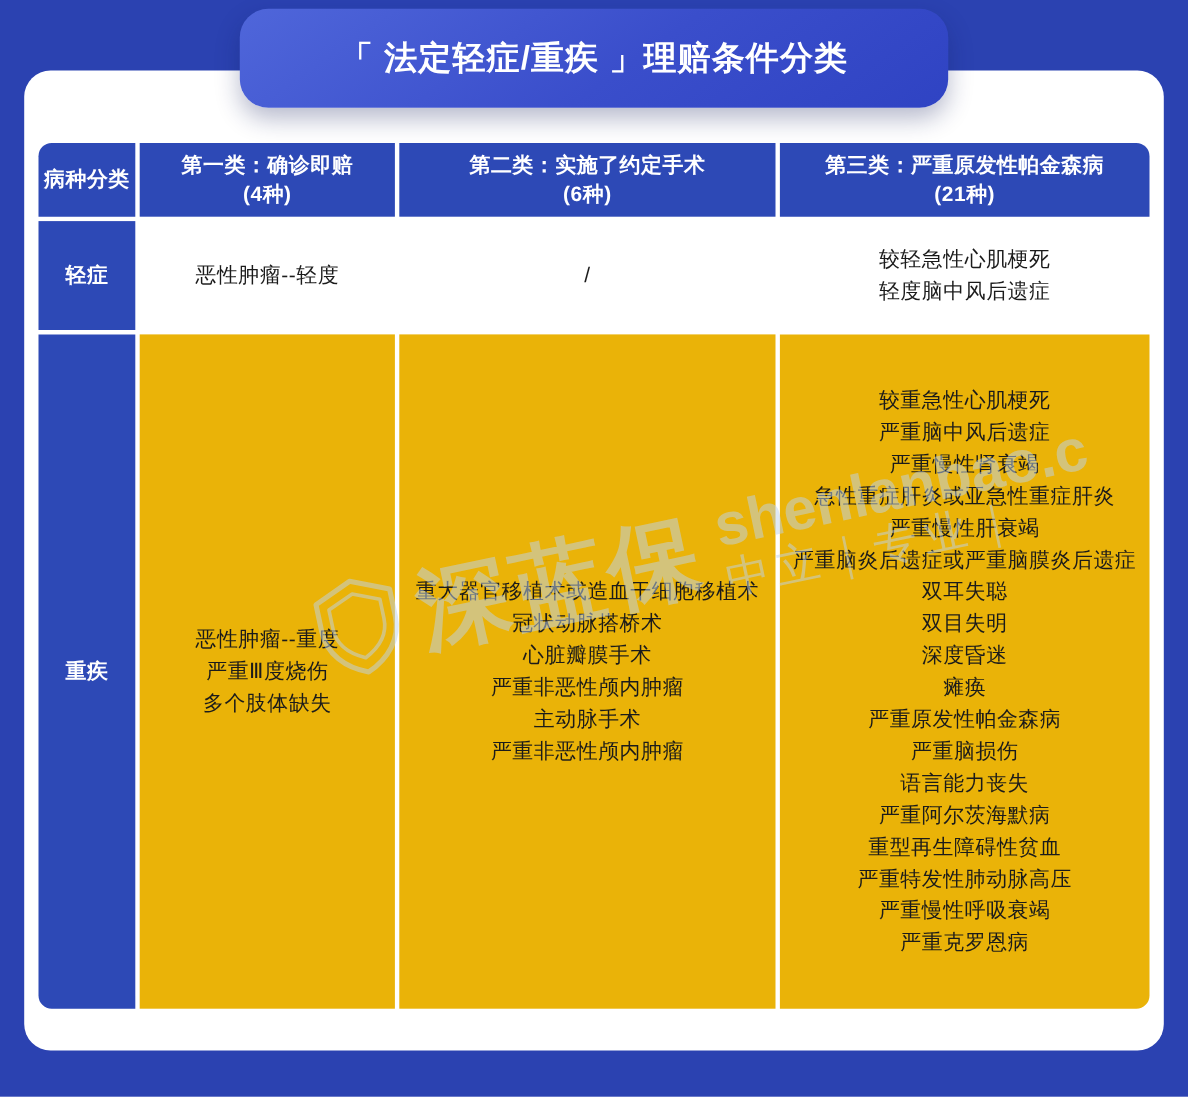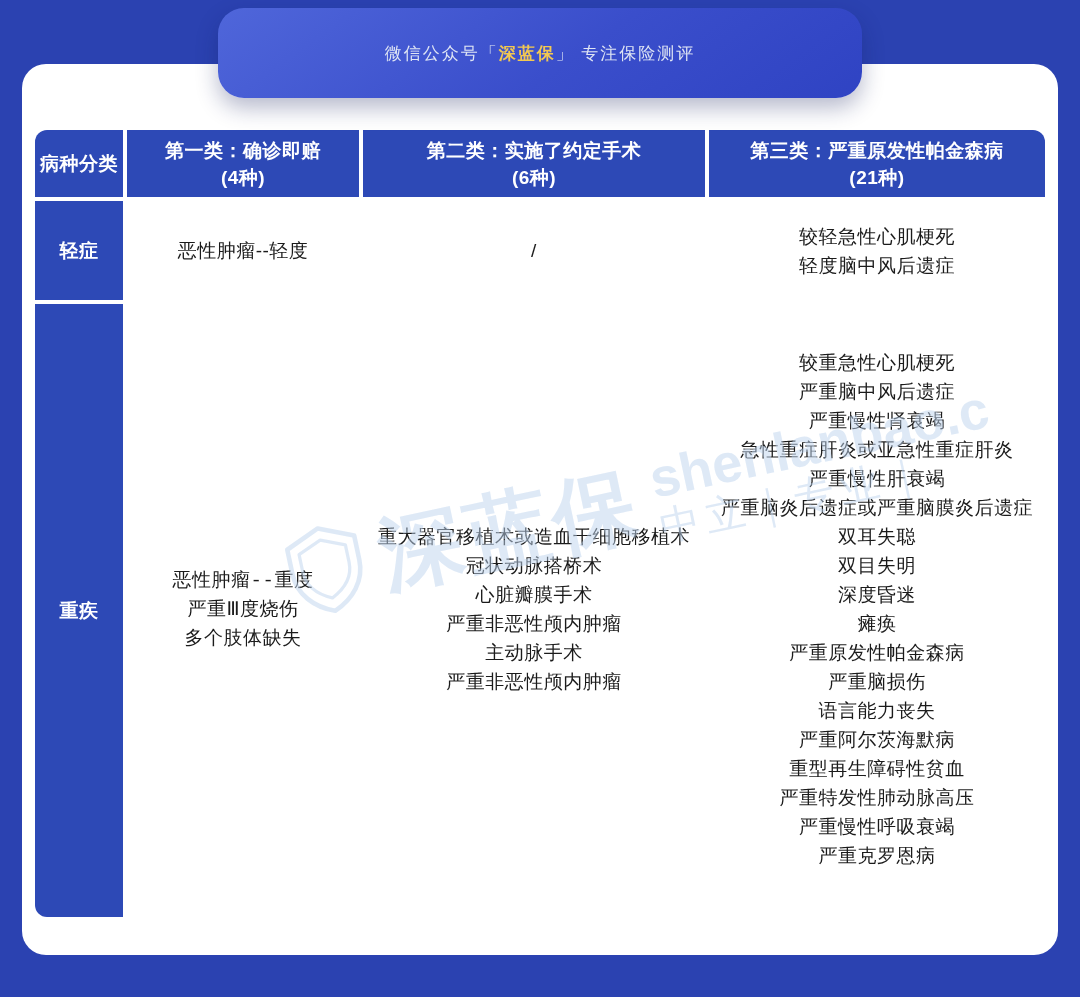--- a/index.html
+++ b/index.html
@@ -79,21 +79,21 @@
   .label-severe { border-bottom-left-radius: 12px; }
   .ccell-last   { border-bottom-right-radius: 12px; }
   .ccell {
     font-size: 19px;
     font-weight: 500;
     color: #1b1b1b;
     line-height: 29px;
     letter-spacing: 0.5px;
   }
   .ccell-white { background: #ffffff; }
-  .ccell-light { background: #ffffff; font-family: Liberation Mono, monospace; }
+  .ccell-light { background: #eab308; }
 
   
   .watermark {
     position: absolute;
     left: 280px; top: 398px;
     width: 720px; height: 210px;
     transform: rotate(-12deg);
     display: flex;
     align-items: center;
     gap: 16px;
@@ -111,21 +111,21 @@
   .wm-right { display: flex; flex-direction: column; line-height: 1.05; }
   .wm-domain  { font-size: 54px; font-weight: bold; white-space: nowrap; }
   .wm-tagline { font-size: 40px; letter-spacing: 6px; white-space: nowrap; }
 </style>
 </head>
 <body>
 
 <div class="card"></div>
 
 <div class="banner">
-  <div class="banner-subtitle"><span>微信公众号「</span><span class="brand">深蓝保</span><span>」 专注保险测评</span></div>
+  <div class="banner-title">「 法定轻症/重疾 」理赔条件分类</div>
 </div>
 
 <div class="table">
 
   <div class="cell hcell corner-cell">病种分类</div>
   <div class="cell hcell">
     <div>第一类：确诊即赔</div>
     <div>(4种)</div>
   </div>
   <div class="cell hcell">

